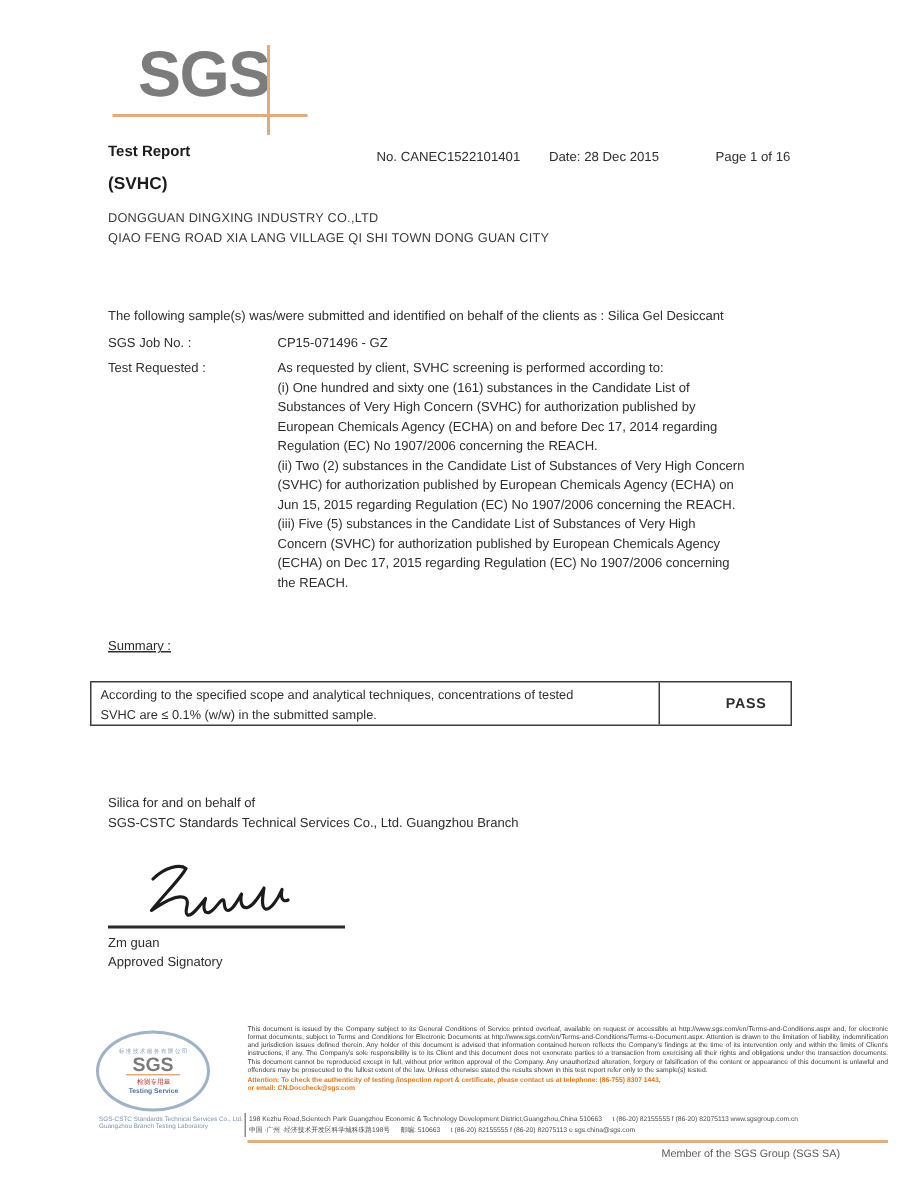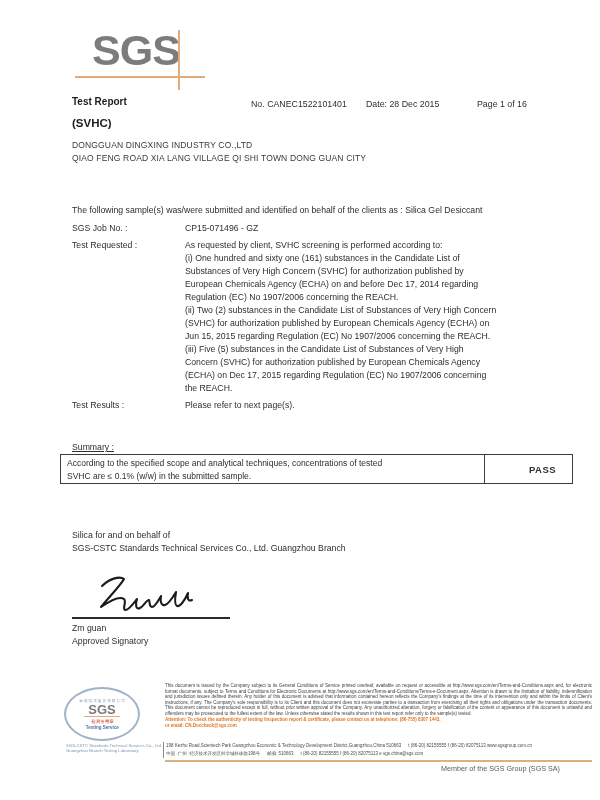--- a/index.html
+++ b/index.html
@@ -25,22 +25,22 @@
 
   
   .intro { position:absolute; left:72px; top:205px; width:500px; font-size:8.7px; color:#2e2e2e; }
   .info { position:absolute; left:72px; top:222px; width:490px; }
   .row { display:flex; align-items:flex-start; margin-bottom:4px; }
   .row .lbl { width:113px; flex:none; font-size:8.7px; line-height:13px; color:#2e2e2e; }
   .row .val { flex:1; font-size:8.7px; line-height:13px; color:#2e2e2e; white-space:pre-line; }
   .row.para .val { line-height:13px; }
 
   
-  .summary-label { position:absolute; left:72px; top:442px; font-size:8.7px; color:#2e2e2e;text-decoration:underline; }
-  .summary-box { position:absolute; left:60px; top:454px; width:513px; height:30px; border:1.3px solid #3c3c3c; display:flex; background:#fff; }
+  .summary-label { position:absolute; left:72px; top:425px; font-size:8.7px; color:#2e2e2e;text-decoration:underline; }
+  .summary-box { position:absolute; left:60px; top:454px; width:468px; height:30px; border:1.3px solid #3c3c3c; display:flex; background:#fff; }
   .summary-text { flex:1; padding:2px 6px; font-size:8.5px; line-height:12.5px; white-space:pre-line; color:#2e2e2e; }
   .summary-pass { width:88px; flex:none; border-left:1.3px solid #3c3c3c; display:flex; align-items:center; justify-content:center; font-size:9.5px; font-weight:bold; letter-spacing:.5px; color:#2e2e2e;padding-left:28px; }
 
   
   .sig-intro { position:absolute; left:72px; top:529px; font-size:8.7px; line-height:13px; color:#2e2e2e; white-space:pre-line; }
   .sig-svg { position:absolute; left:90px; top:572px; }
   .sig-rule { position:absolute; left:72px; top:617px; width:158px; height:2px; background:#2a2a2a; }
   .sig-name { position:absolute; left:72px; top:623px; font-size:8.7px; color:#2e2e2e; }
   .sig-role { position:absolute; left:72px; top:636px; font-size:8.7px; color:#2e2e2e; }
 
@@ -103,24 +103,20 @@
 European Chemicals Agency (ECHA) on and before Dec 17, 2014 regarding
 Regulation (EC) No 1907/2006 concerning the REACH.
 (ii) Two (2) substances in the Candidate List of Substances of Very High Concern
 (SVHC) for authorization published by European Chemicals Agency (ECHA) on
 Jun 15, 2015 regarding Regulation (EC) No 1907/2006 concerning the REACH.
 (iii) Five (5) substances in the Candidate List of Substances of Very High
 Concern (SVHC) for authorization published by European Chemicals Agency
 (ECHA) on Dec 17, 2015 regarding Regulation (EC) No 1907/2006 concerning
 the REACH.</div>
     </div>
-    <div class="row">
-      <div class="lbl">Test Results :</div>
-      <div class="val">Please refer to next page(s).</div>
-    </div>
   </div>
 
   <div class="summary-label">Summary :</div>
   <div class="summary-box">
     <div class="summary-text">According to the specified scope and analytical techniques, concentrations of tested
 SVHC are ≤ 0.1% (w/w) in the submitted sample.</div>
     <div class="summary-pass">PASS</div>
   </div>
 
   <div class="sig-intro">Silica for and on behalf of

